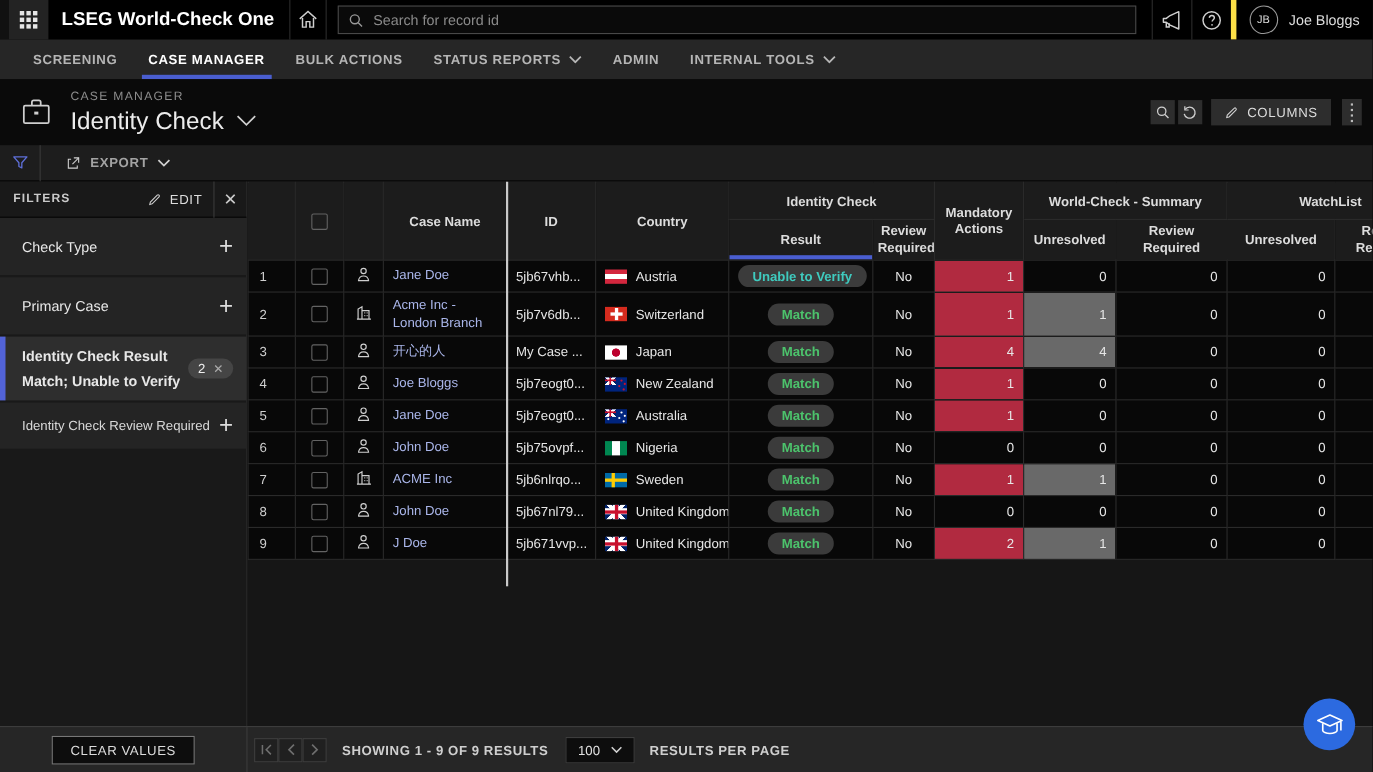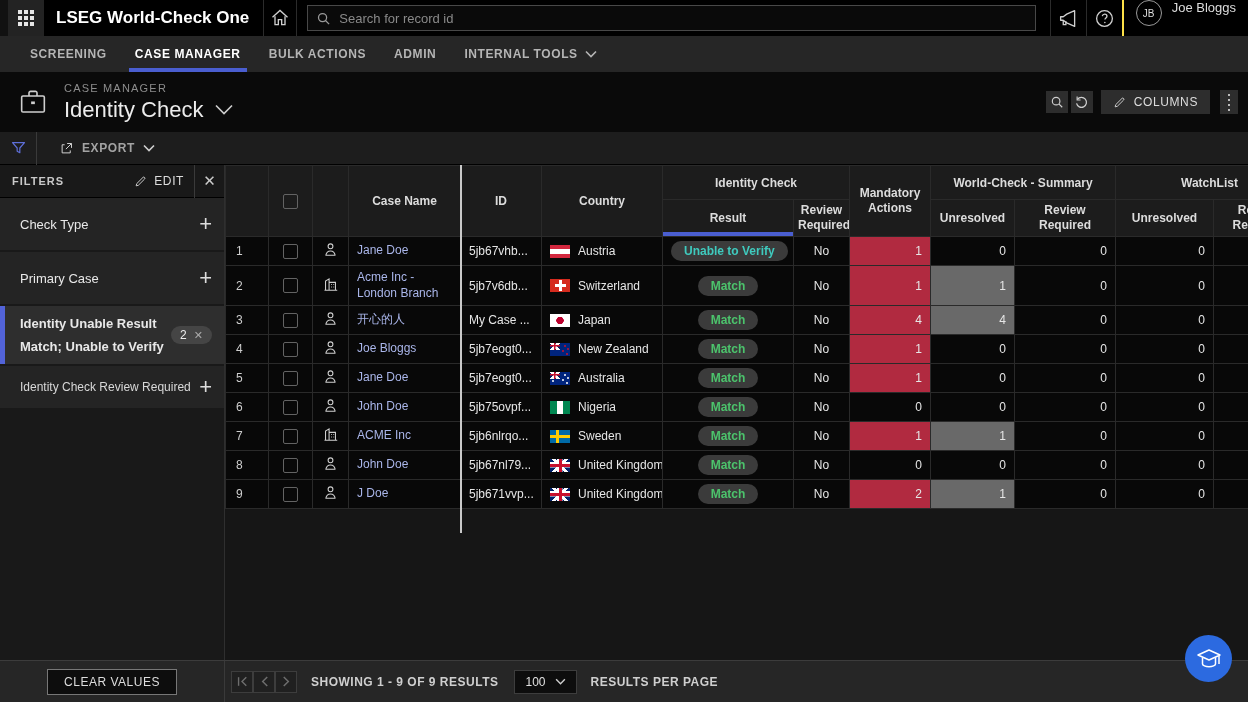--- a/index.html
+++ b/index.html
@@ -19,21 +19,21 @@
     border-left:1px solid #2b2b2b; border-right:1px solid #2b2b2b; }
   .searchwrap { flex:1; margin:0 14px 0 10px; height:26px; background:#0a0a0a;
     border:1px solid #484848; display:flex; align-items:center; padding:0 8px; }
   .searchwrap svg { flex:none; margin-right:8px; }
   .searchwrap input { flex:1; background:transparent; border:none; outline:none; color:#ffffff;
     font-size:13px; font-family:"Liberation Sans", sans-serif; }
   .searchwrap input::placeholder { color:#8a8a8a; }
   .tbright { display:flex; align-items:center; height:36px; }
   .tbicon { width:36px; height:36px; display:flex; align-items:center; justify-content:center;
     border-left:1px solid #2b2b2b; cursor:pointer; }
-  .usermenu { display:flex; border-left:2px solid #fde047; height:36px;
+  .usermenu { display:flex; align-items:center; border-left:5px solid #fde047; height:36px;
     padding:0 12px; cursor:pointer; }
   .avatar { width:26px; height:26px; border-radius:50%; border:1px solid #9a9a9a; color:#ddd;
     font-size:10px; display:flex; align-items:center; justify-content:center; margin-right:10px; }
   .username { color:#ddd; font-size:13px; white-space:nowrap; }
 
   
   .mainnav { position:absolute; top:36px; left:0; right:0; height:36px; background:#262626;
     display:flex; align-items:stretch; padding-left:16px; }
   .navitem { display:flex; align-items:center; padding:0 14px; color:#b5b5b5; font-size:12px;
     font-weight:bold; letter-spacing:.6px; cursor:pointer; position:relative; white-space:nowrap; }
@@ -237,20 +237,26 @@
     <div class="navitem">
         <span>SCREENING</span>
       </div>
     <div class="navitem active">
         <span>CASE MANAGER</span>
       </div>
     <div class="navitem">
         <span>BULK ACTIONS</span>
       </div>
     <div class="navitem">
+        <span>STATUS REPORTS</span>
+      <svg width="12" height="8" viewBox="0 0 12 8" fill="none" stroke="#b5b5b5" stroke-width="1.6">
+          <path d="M1 1.5 6 6.5 11 1.5"></path>
+        </svg>
+    </div>
+    <div class="navitem">
         <span>ADMIN</span>
       </div>
     <div class="navitem">
         <span>INTERNAL TOOLS</span>
       <svg width="12" height="8" viewBox="0 0 12 8" fill="none" stroke="#b5b5b5" stroke-width="1.6">
           <path d="M1 1.5 6 6.5 11 1.5"></path>
         </svg>
     </div>
   </nav>
 
@@ -340,21 +346,21 @@
       <div class="fitem">
         <div class="ftexts">
             <div class="flabel">Primary Case</div>
           </div>
         <div class="fright">
             <span class="plus">+</span>
           </div>
       </div>
       <div class="fitem active">
         <div class="ftexts">
-          <div class="flabel">Identity Unable Result</div>
+          <div class="flabel">Identity Check Result</div>
           <div class="fvalue">Match; Unable to Verify</div>
         </div>
         <div class="fright">
           <span class="fbadge">
               <span>2</span>
               <span class="bx">✕</span>
             </span>
         </div>
       </div>
       <div class="fitem small">

